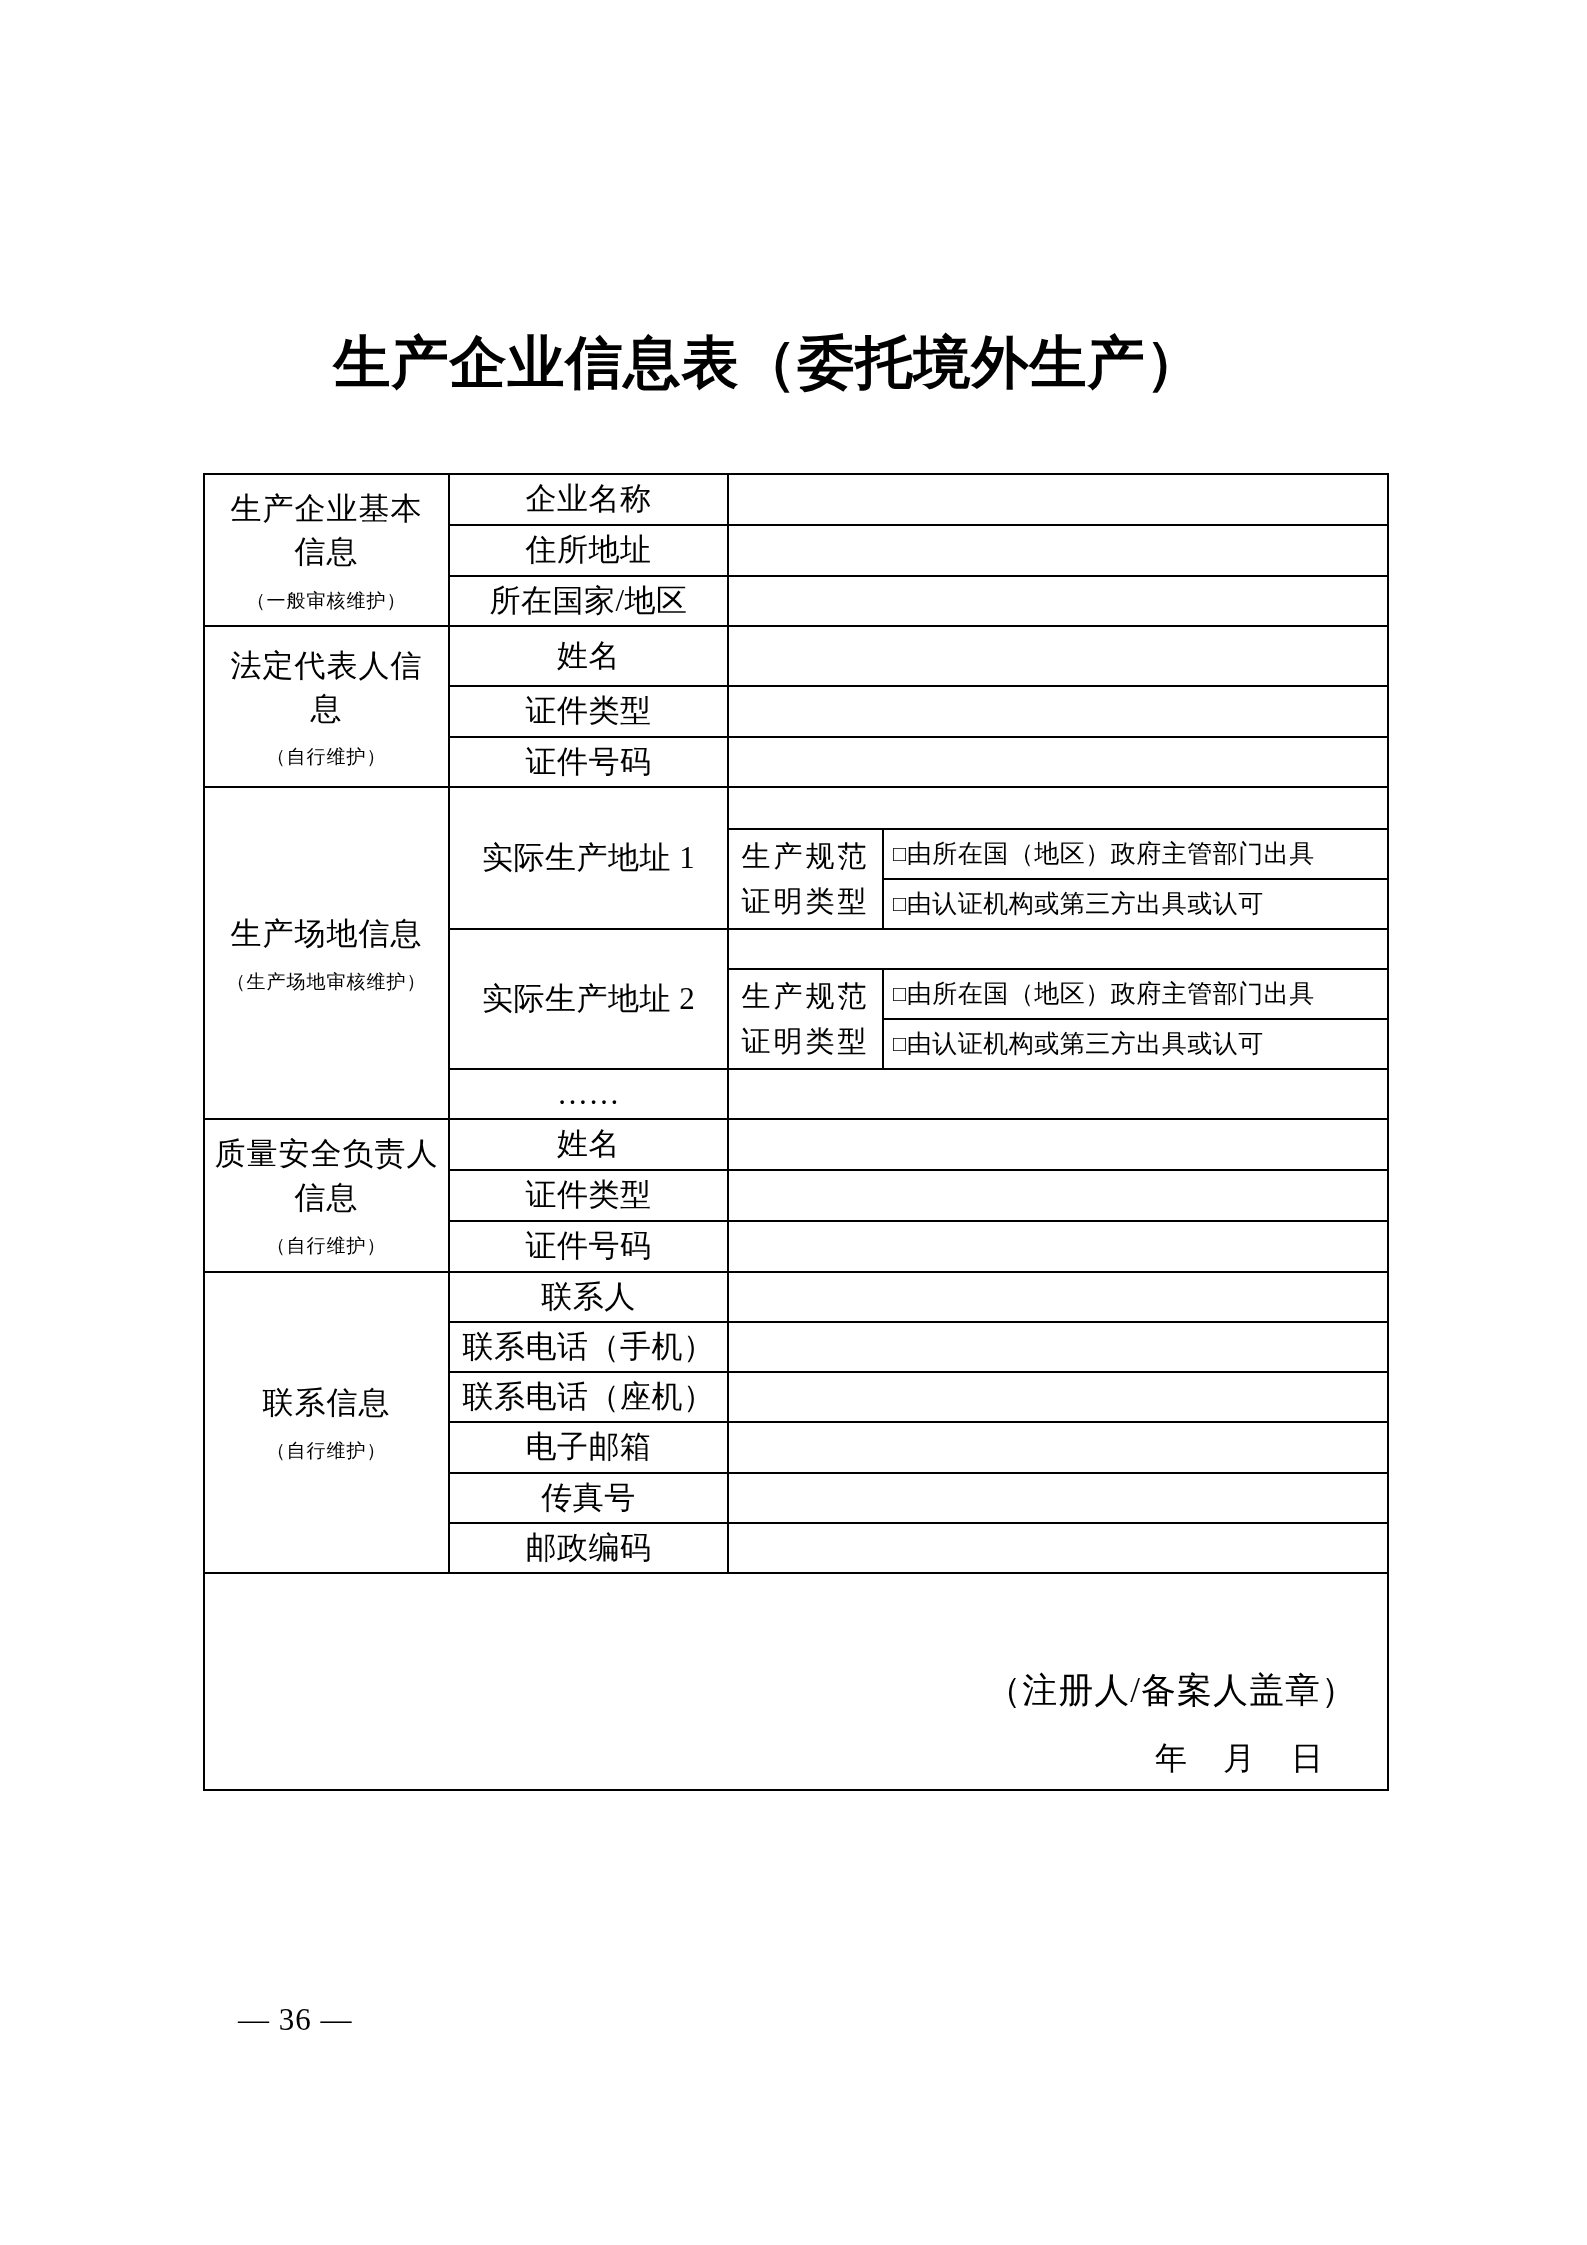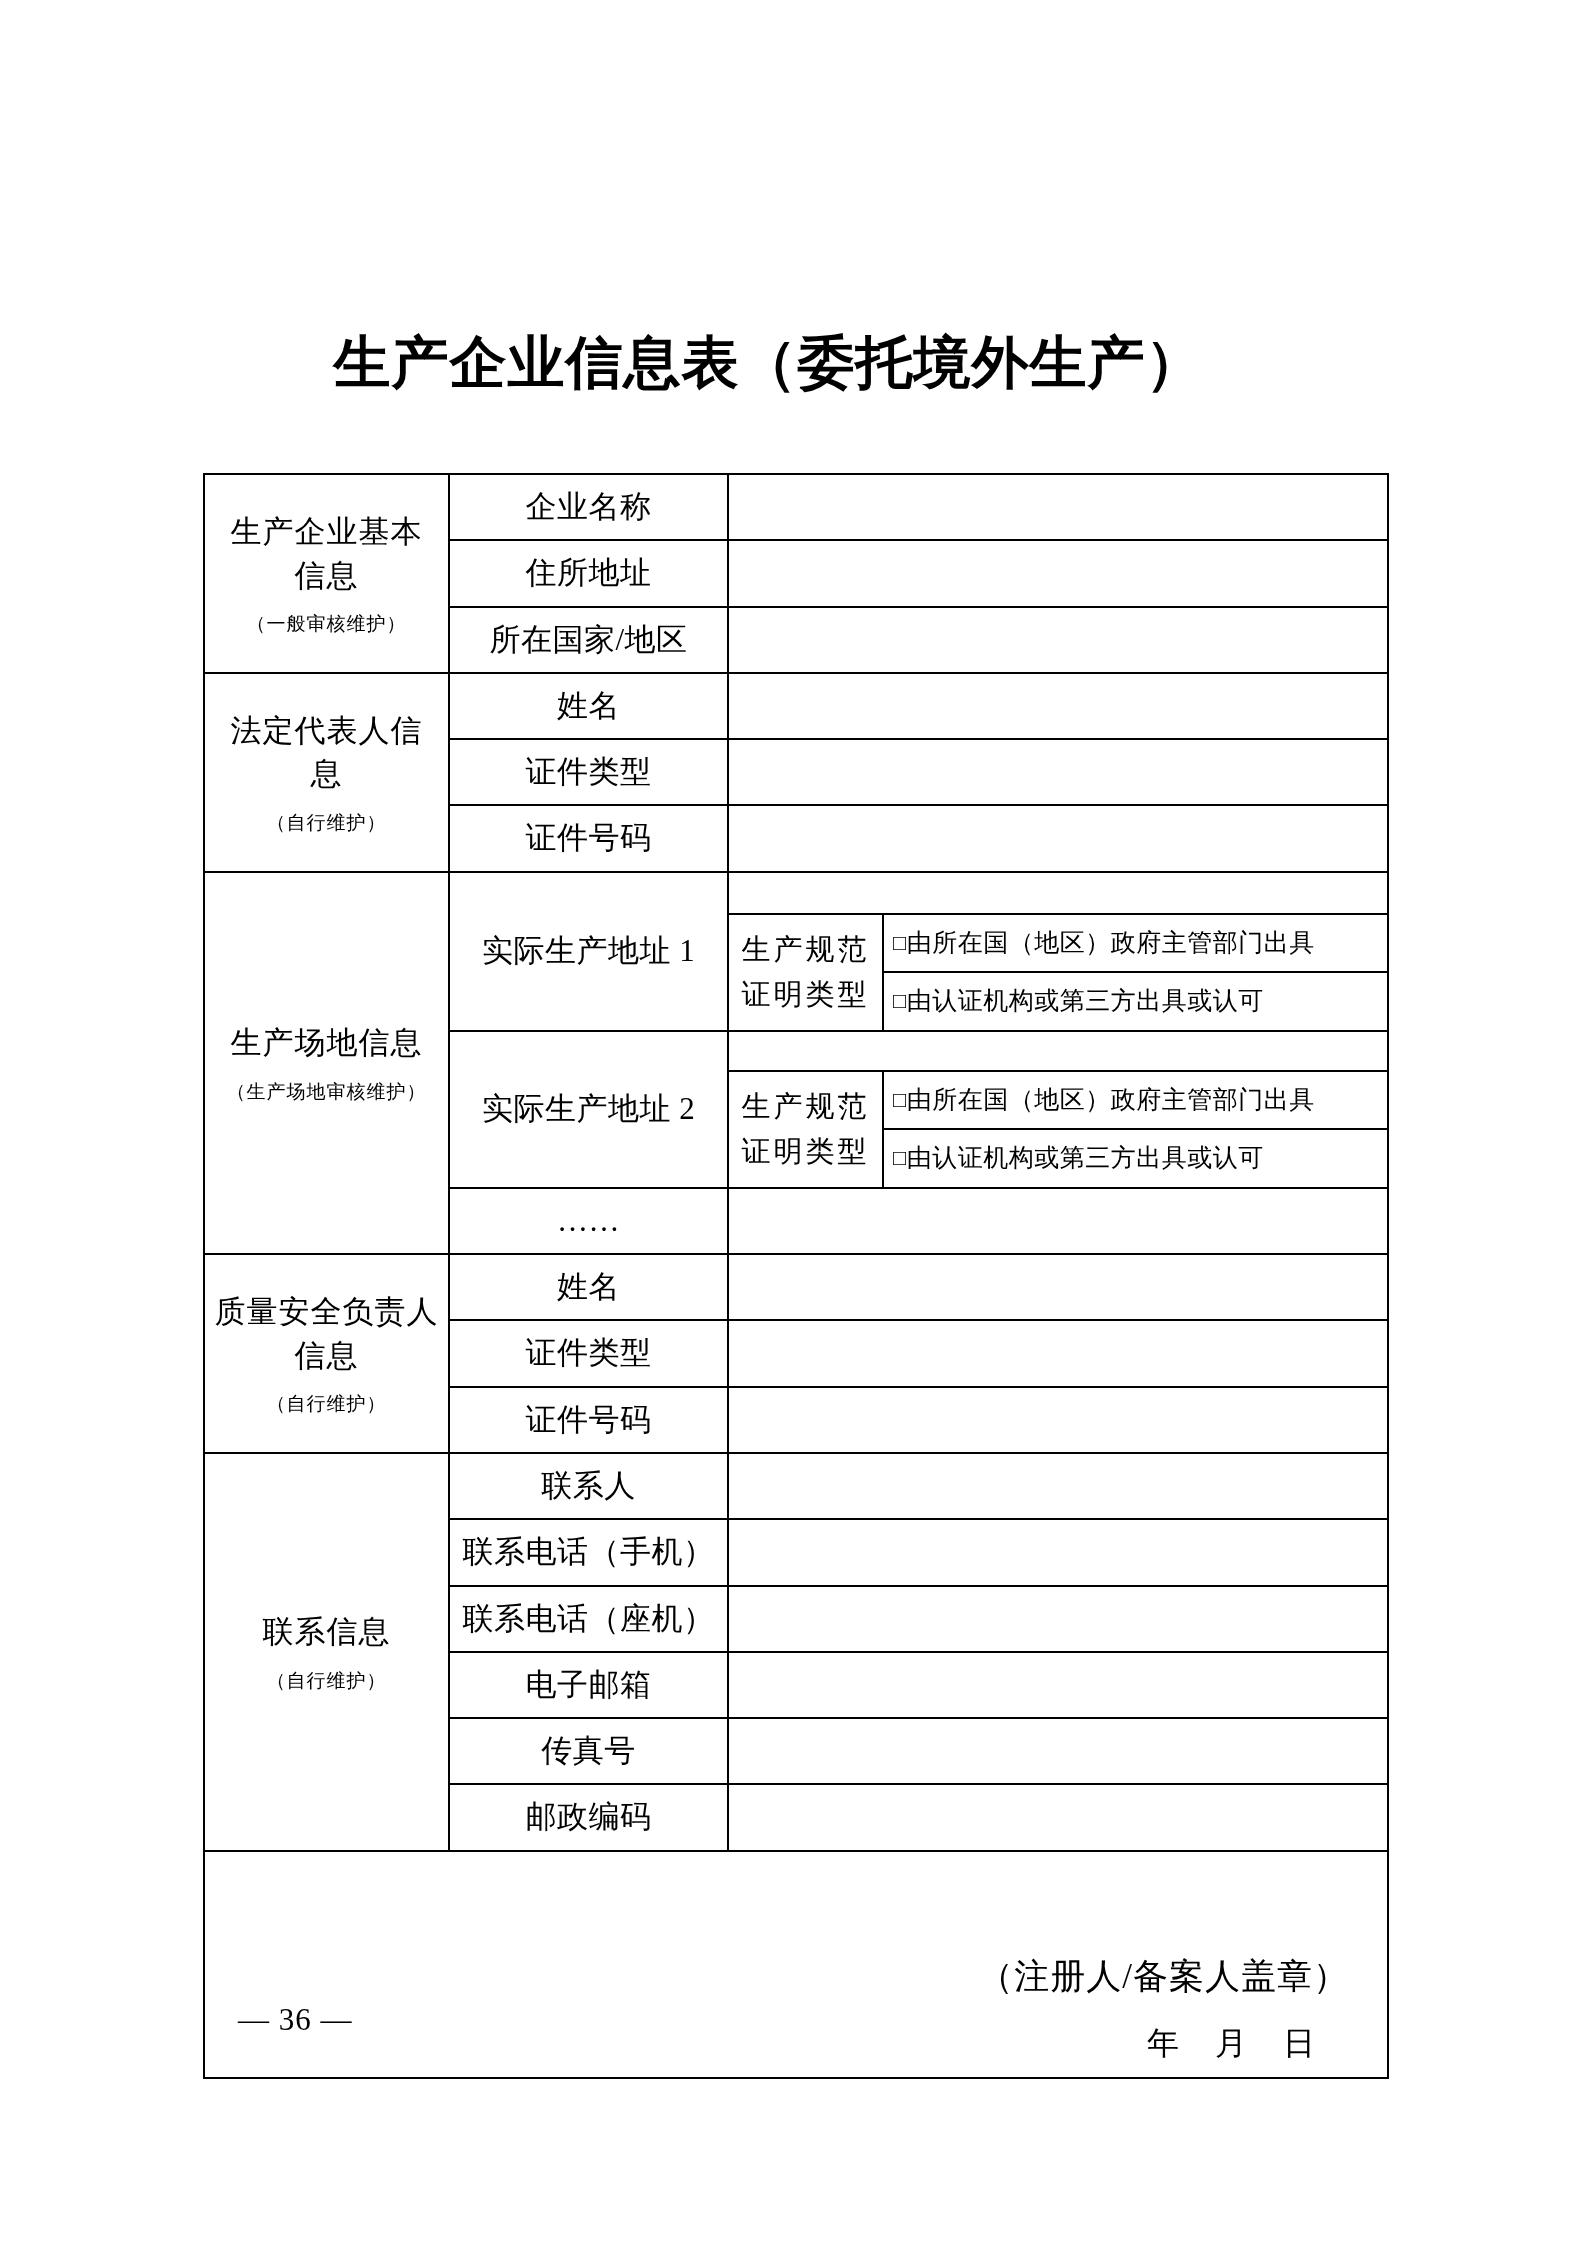--- a/index.html
+++ b/index.html
@@ -11,21 +11,21 @@
   .page-title{
     position:absolute;top:330px;left:-25px;width:1587px;
     text-align:center;font-size:57px;font-weight:bold;
     letter-spacing:1px;line-height:1.15;white-space:nowrap;
   }
   table.form-table{
     position:absolute;left:203px;top:473px;width:1184px;
     border-collapse:collapse;table-layout:fixed;
   }
   td{
-    border:2px solid #000;padding:12px;margin:0;
+    border:2px solid #000;padding:4px;margin:0;
     text-align:center;vertical-align:middle;
     font-size:31px;line-height:1.3;overflow:hidden;
   }
   td.section-cell{padding:12px 2px;}
   .section-name{
     display:block;white-space:pre-line;font-size:31px;
     letter-spacing:1px;line-height:1.4;
   }
   .section-note{
     display:block;font-size:19px;letter-spacing:1px;margin-top:15px;

